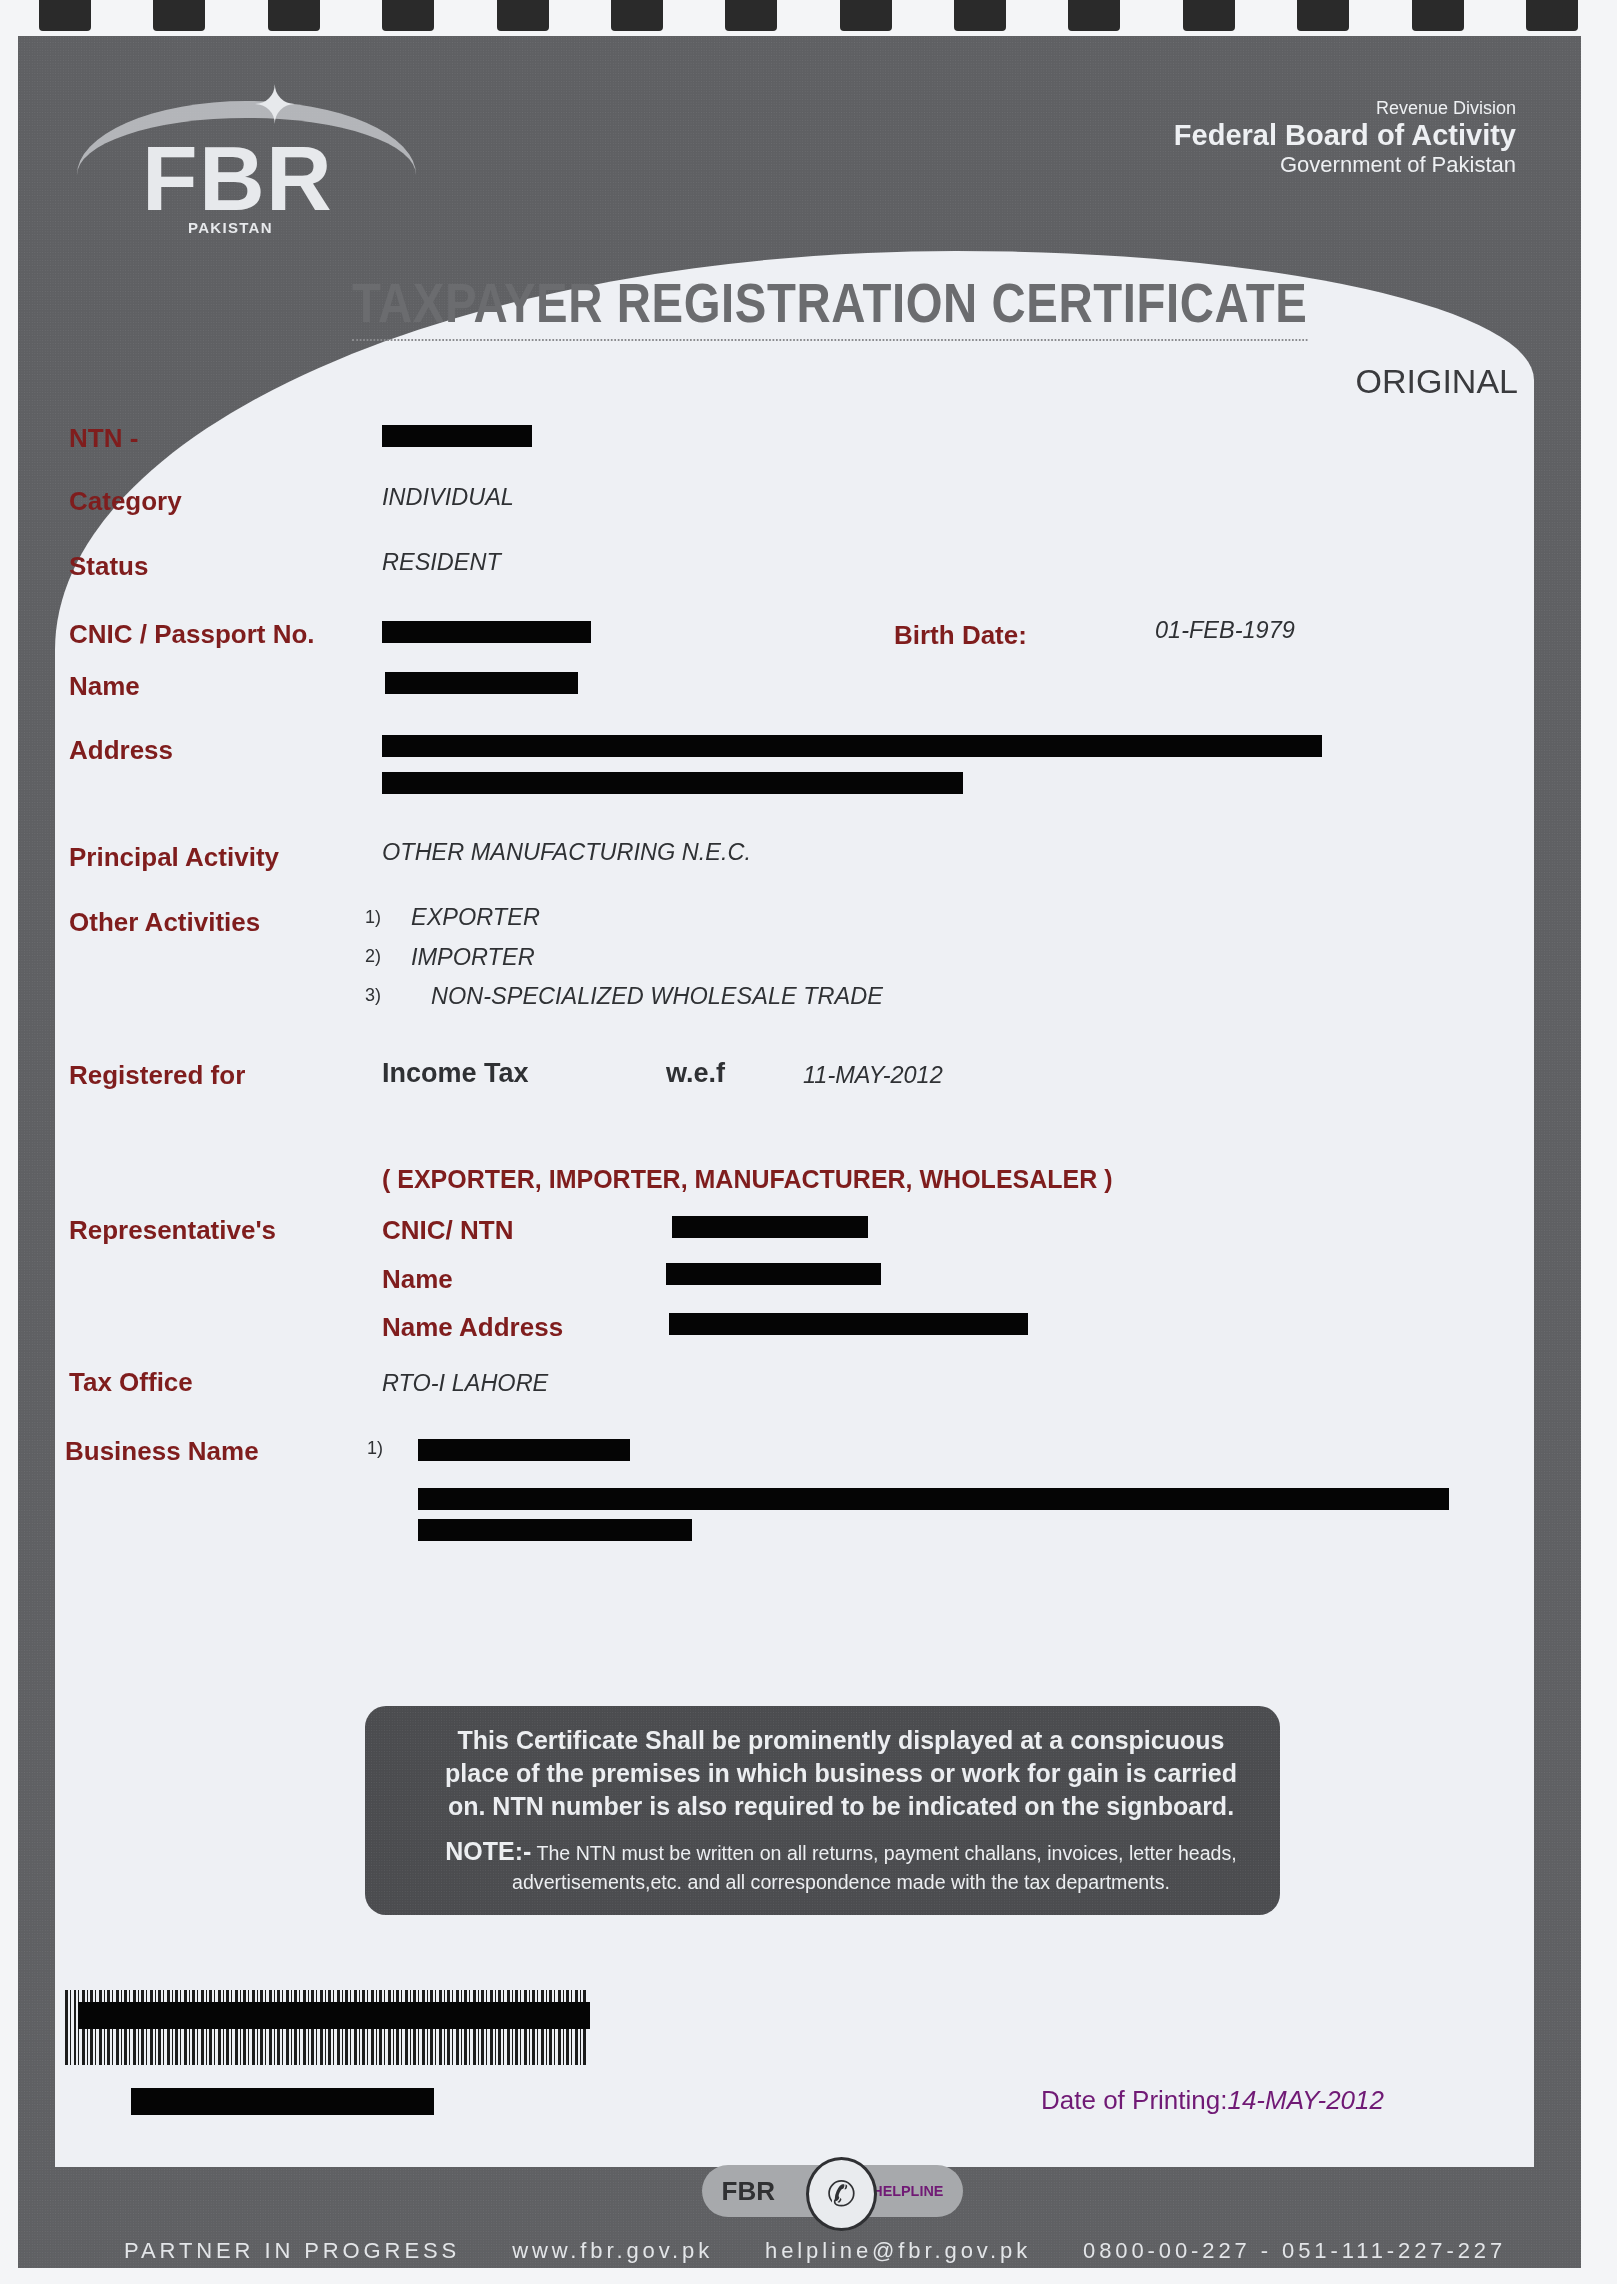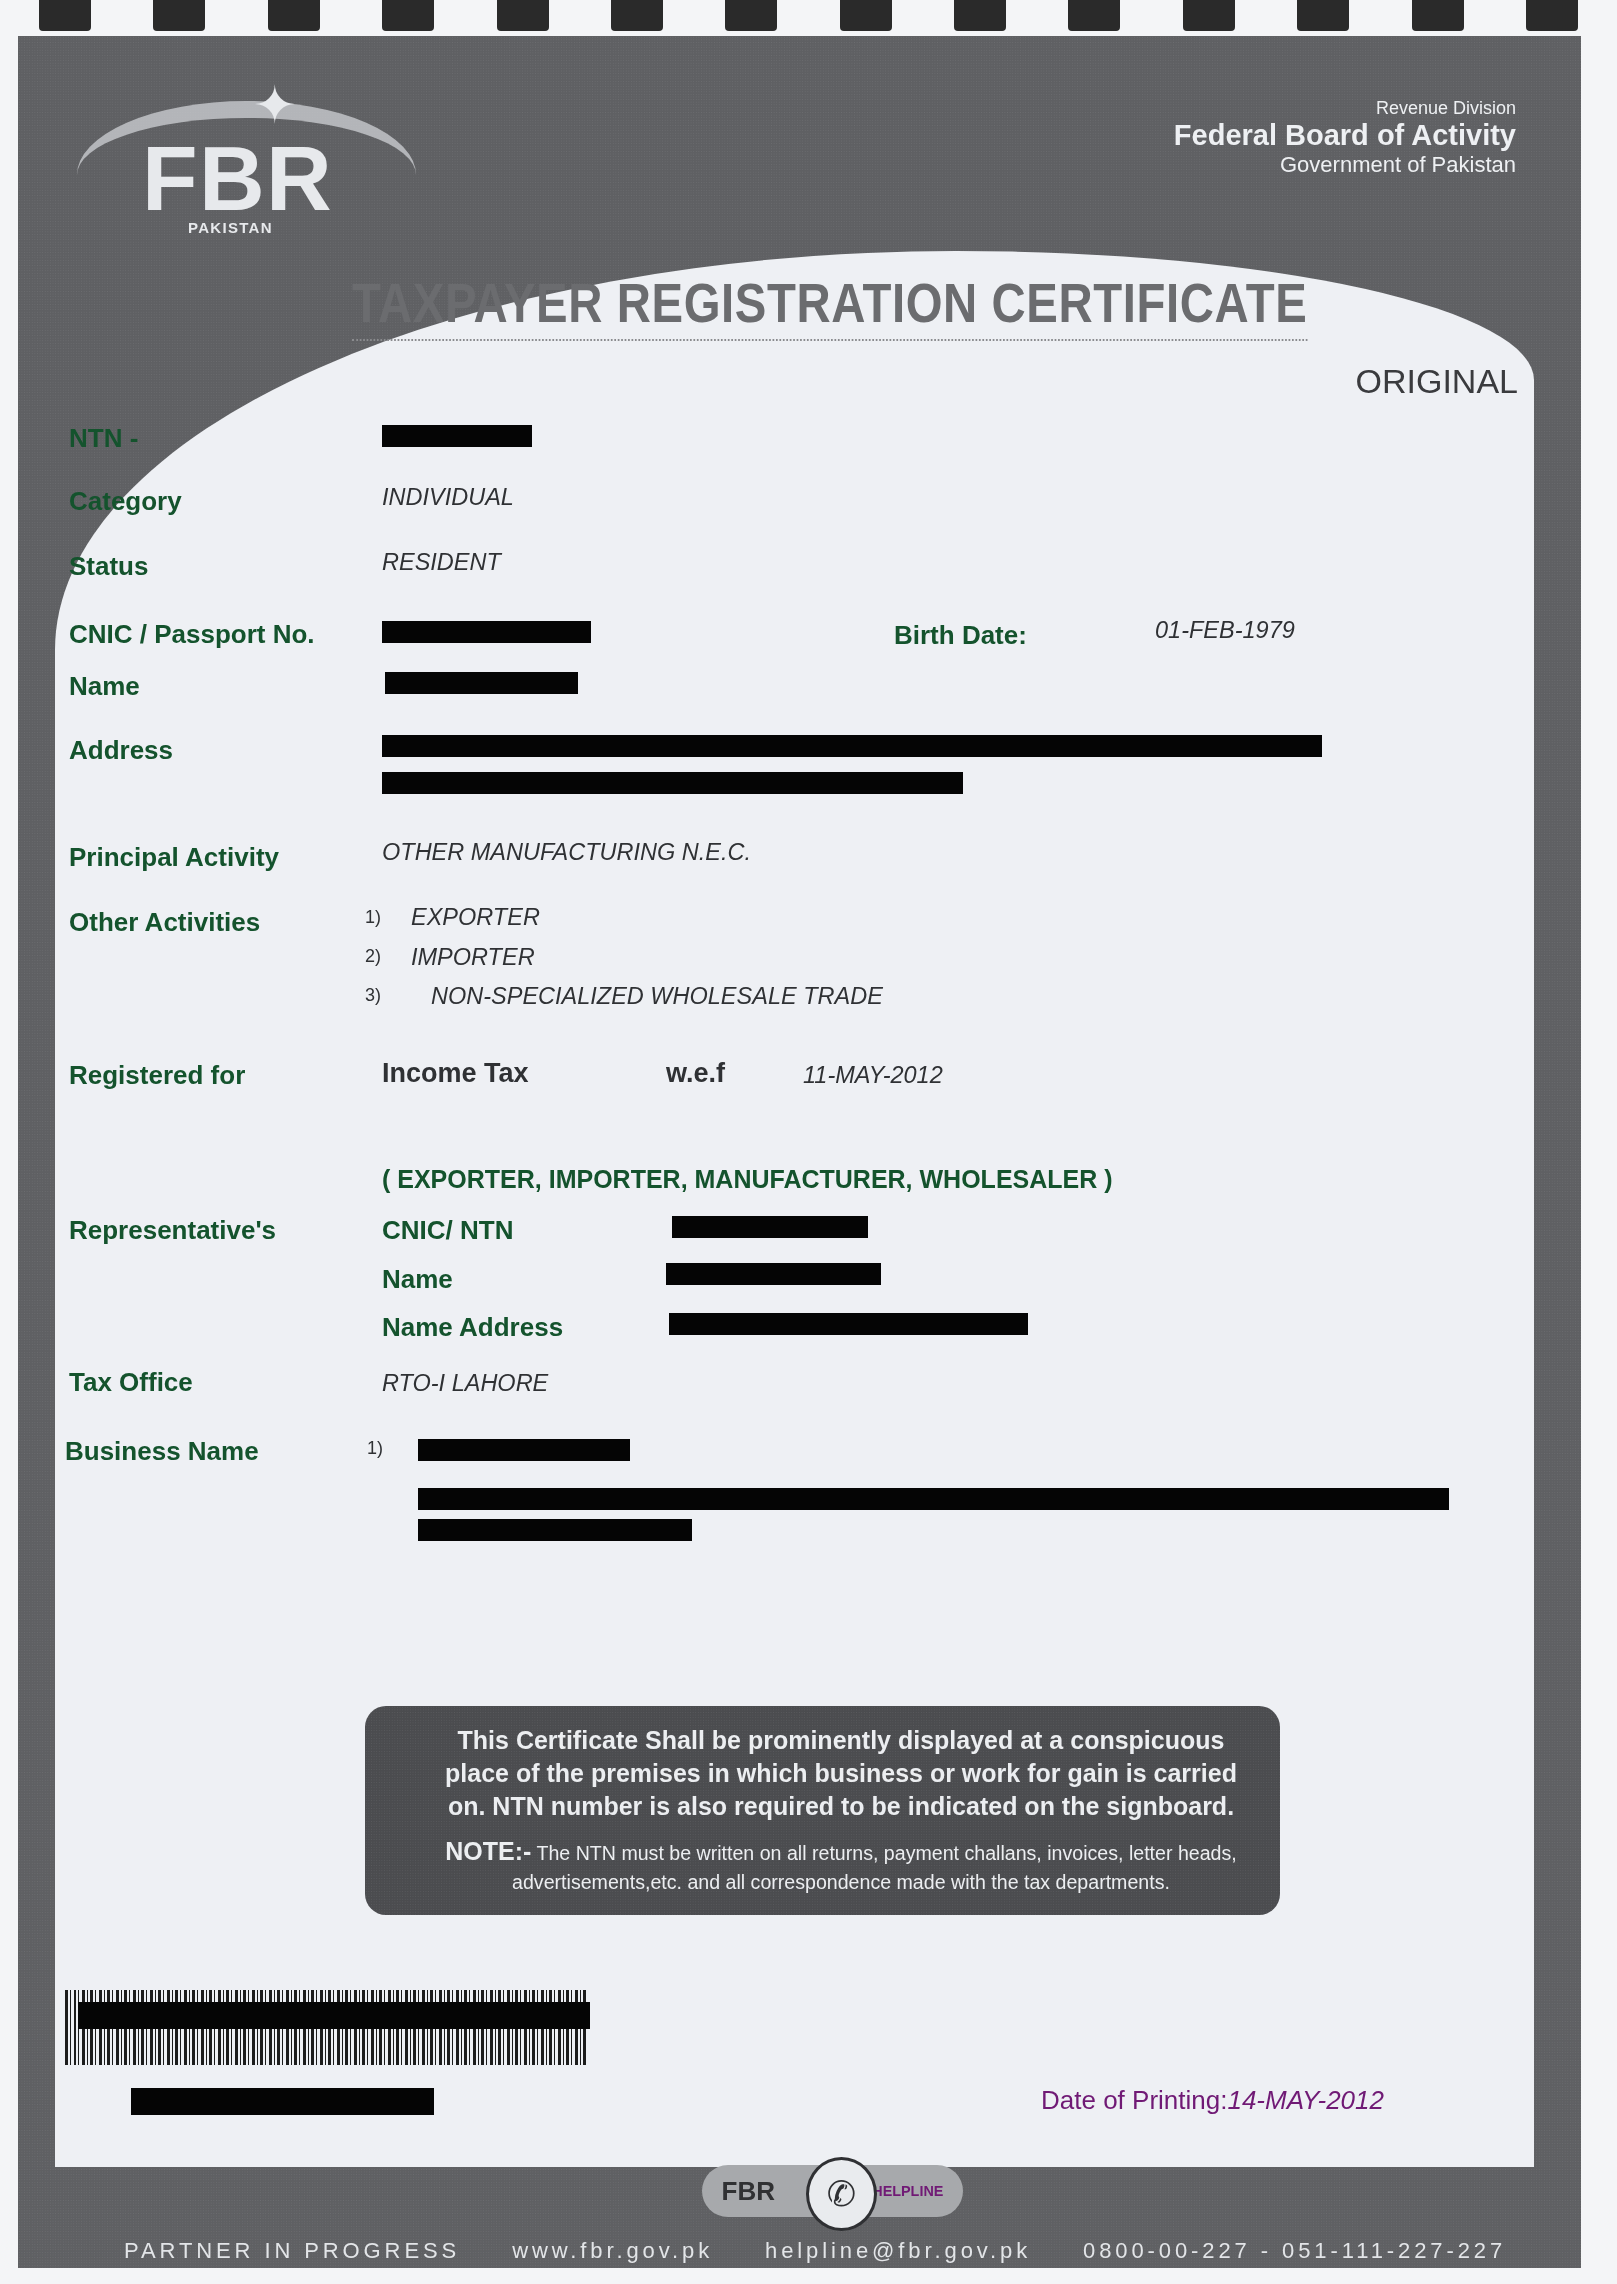--- a/index.html
+++ b/index.html
@@ -29,21 +29,21 @@
   .logo .pak { position: absolute; left: 124px; top: 144px; font-size: 15px; font-weight: bold; color: #e7e9ec; letter-spacing: 1.3px; }
   .logo .star { position: absolute; left: 189px; top: 0; font-size: 52px; color: #e7e9ec; }
   .dept { position: absolute; right: 65px; top: 62px; text-align: right; color: #eef0f3; }
   .dept .l1 { font-size: 18px; }
   .dept .l2 { font-size: 29px; font-weight: bold; }
   .dept .l3 { font-size: 22px; }
 
   .title { position: absolute; left: 352px; top: 271px; font-size: 55px; font-weight: bold; color: #6b6c6f; letter-spacing: 0.7px; transform: scaleX(.86); transform-origin: left; border-bottom: 2px dotted #8a8b8e; padding-bottom: 3.9px; }
   .original { position: absolute; right: 99px; top: 362px; font-size: 34px; color: #3a3b3e; }
 
-  .lbl { position: absolute; font-size: 26px; font-weight: bold; color: #14532d; }
+  .lbl { position: absolute; font-size: 26px; font-weight: bold; color: #7f1d1d; }
   .val { position: absolute; font-size: 23.5px; font-style: italic; color: #2f3134; }
   .num { position: absolute; font-size: 18px; color: #2f3134; }
   .redact { position: absolute; background: #050505; height: 22px; }
   .sub { position: absolute; font-size: 27px; font-weight: bold; color: #2f3134; }
 
   .notice {
     position: absolute; left: 365px; top: 1706px; width: 878px; height: 209px;
     background: #4b4c4f; border-radius: 21px; color: #eceef1; text-align: center;
     background-image: radial-gradient(#5a5b5e 0.7px, transparent 0.7px); background-size: 2.6px 2.6px; padding-left: 37px;
   }

